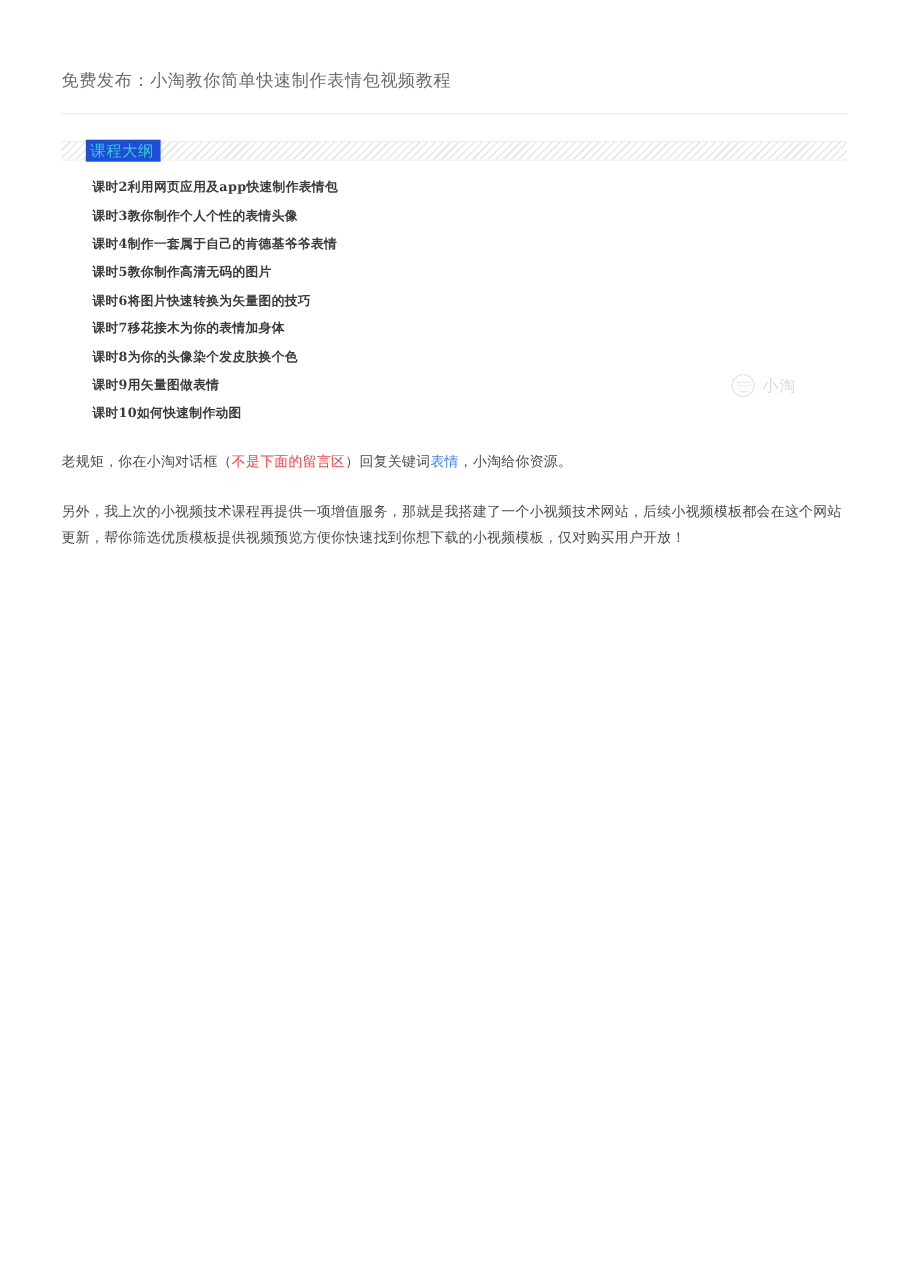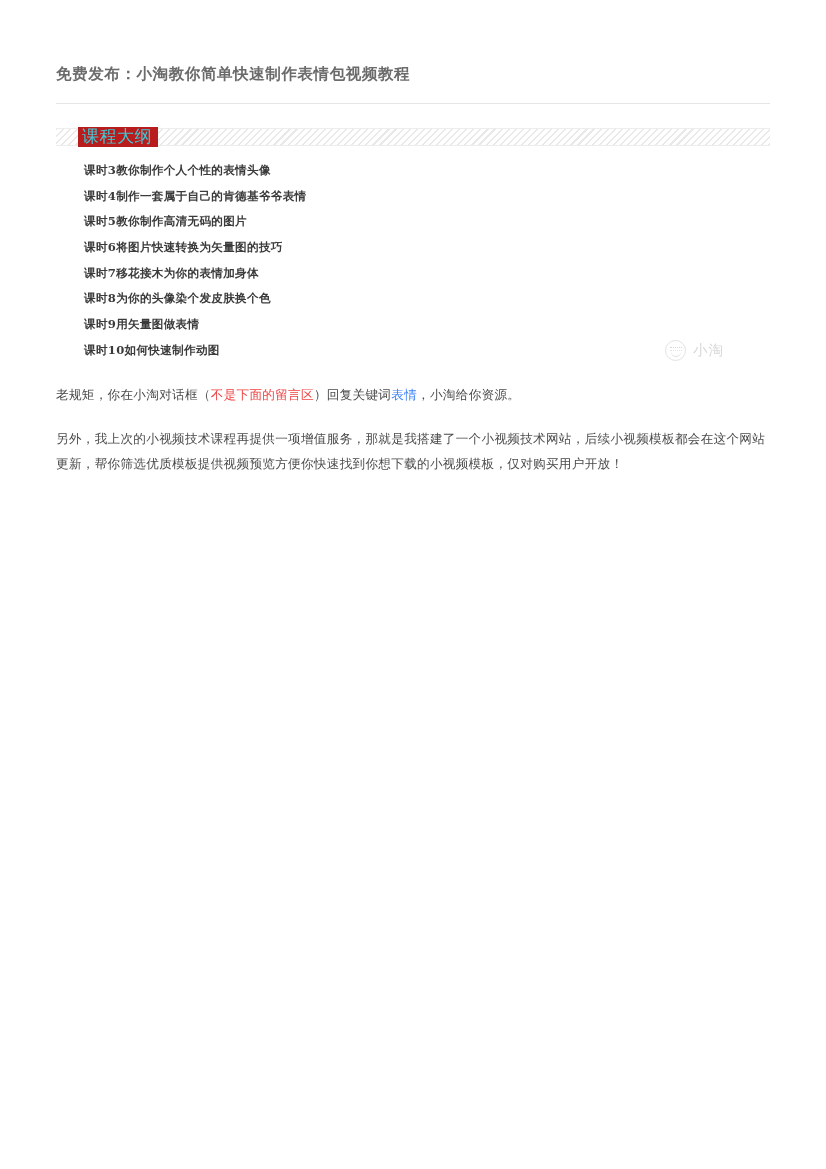--- a/index.html
+++ b/index.html
@@ -22,21 +22,21 @@
     box-sizing: border-box;
     padding: 0 56px;
   }
   .article-title {
     font-size: 15.5px;
     color: #6b6b6b;
     letter-spacing: 0.6px;
     padding-top: 62px;
     padding-bottom: 18px;
     border-bottom: 1px solid #e6e6e6;
-    font-weight: bold;
+    font-weight: normal;
     margin: 0;
     line-height: 1.5;
   }
   .outline-block {
     margin-top: 22px;
     position: relative;
   }
   .outline-header {
     position: relative;
     height: 22px;
@@ -56,24 +56,24 @@
       #e9e9e9 1.5px,
       #ffffff 1.5px,
       #ffffff 5px
     );
     border-top: 1px solid #ededed;
     border-bottom: 1px solid #ededed;
   }
   .outline-title {
     position: relative;
     z-index: 2;
-    background: #b91c1c;
+    background: #1d4ed8;
     margin-left: 22px;
     padding: 0 6px 0 4px;
-    font-size: 17px;
+    font-size: 14px;
     color: #3fc7d4;
     letter-spacing: 0.5px;
     line-height: 20px;
   }
   .lesson-list {
     list-style: none;
     margin: 0;
     padding: 0;
     margin-top: 9px;
   }
@@ -158,20 +158,21 @@
 
   <h1 class="article-title">免费发布：小淘教你简单快速制作表情包视频教程</h1>
 
   <div class="outline-block">
     <div class="outline-header">
       <div class="hatch-band"></div>
       <span class="outline-title">课程大纲</span>
     </div>
 
     <ul class="lesson-list">
+      <li class="lesson-item">课时2利用网页应用及app快速制作表情包</li>
       <li class="lesson-item">课时3教你制作个人个性的表情头像</li>
       <li class="lesson-item">课时4制作一套属于自己的肯德基爷爷表情</li>
       <li class="lesson-item">课时5教你制作高清无码的图片</li>
       <li class="lesson-item">课时6将图片快速转换为矢量图的技巧</li>
       <li class="lesson-item">课时7移花接木为你的表情加身体</li>
       <li class="lesson-item">课时8为你的头像染个发皮肤换个色</li>
       <li class="lesson-item">课时9用矢量图做表情</li>
       <li class="lesson-item">课时10如何快速制作动图</li>
     </ul>
   </div>

